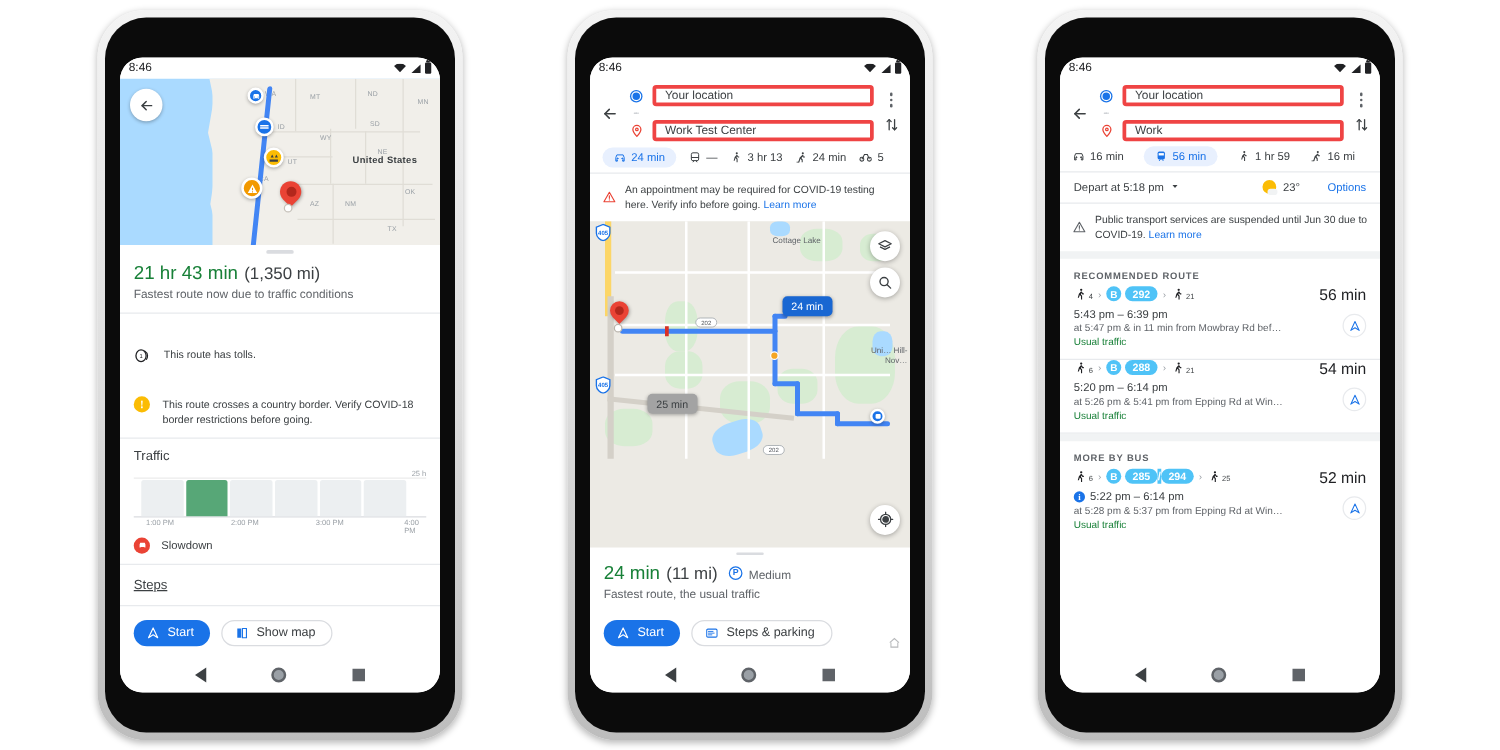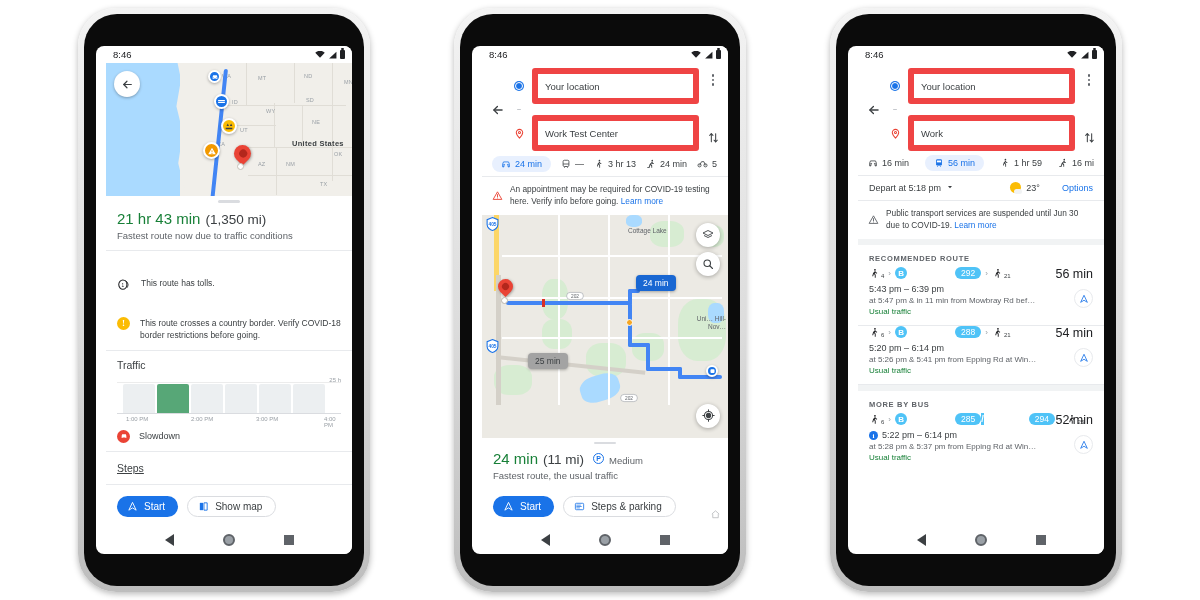--- a/index.html
+++ b/index.html
@@ -22,22 +22,22 @@
     border-radius: 38px;
     background: linear-gradient(180deg,#f3f3f3 0%,#dcdcdc 55%,#bdbdbd 100%);
     box-shadow: 0 2px 6px rgba(0,0,0,.28);
   }
   .frame-bezel {
     position: absolute; left: 6px; top: 6px; right: 6px; bottom: 6px;
     border-radius: 33px; background: #0b0b0b;
   }
   .screen {
     position: absolute; left: 18px; top: 38px; right: 18px; bottom: 38px;
-    background: #ffffff; border-radius: 8px; overflow: hidden;
-    display: flex; flex-direction: column; padding-left: 10px;
+    background: #ffffff; border-radius: 18px; overflow: hidden;
+    display: flex; flex-direction: column;
   }
 
   
   .statusbar {
     height: 17px; flex: 0 0 17px; display: flex; align-items: center;
     justify-content: space-between; padding: 0 7px; background: #fff;
     font-size: 9.5px; color: #202124; font-weight: 500;
   }
   .status-icons { display: flex; align-items: center; gap: 3px; }
   .ic-wifi { width: 10px; height: 7px; }
@@ -137,21 +137,21 @@
 
   
   .dirhead { background:#fff; padding: 5px 8px 0; }
   .dirrow { display:flex; align-items:center; gap:7px; }
   .arrow-back { width:16px; flex:0 0 16px; display:flex; justify-content:center; }
   .endpoints { flex:1 1 auto; }
   .ep { display:flex; align-items:center; gap:7px; }
   .ep-ic { flex:0 0 12px; display:flex; align-items:center; justify-content:center; }
   .dot-blue { width:8px;height:8px;border-radius:50%;background:#1a73e8;border:1.5px solid #fff;box-shadow:0 0 0 1px #1a73e8; }
   .ep-field {
-    flex:1 1 auto; border:6px solid #ef4444; border-radius:3px; height:36px;
+    flex:1 1 auto; border:3px solid #ef4444; border-radius:3px; height:17px;
     display:flex; align-items:center; padding:0 7px; font-size:9.5px; color:#3c4043;
   }
   .ep-gap { height:11px; display:flex; }
   .ep-gap .dots { width:12px; display:flex; align-items:center; justify-content:center; }
   .dots i { display:block; width:1.5px;height:1.5px;background:#bdc1c6;border-radius:50%;margin:1px 0; }
   .kebab { flex:0 0 14px; display:flex; flex-direction:column; align-items:center; gap:2px; }
   .kebab i { width:2.5px;height:2.5px;border-radius:50%;background:#5f6368; }
   .swap { flex:0 0 14px; display:flex; align-items:center; justify-content:center; }
 
   .modes { display:flex; align-items:center; gap:10px; padding:7px 8px 7px 10px; overflow:hidden; white-space:nowrap; }
@@ -204,21 +204,21 @@
 
   .sec-head { font-size:7.5px; color:#5f6368; letter-spacing:.7px; font-weight:700; padding:9px 11px 4px; }
   .route { padding:0 11px 9px; position:relative; }
   .rline { display:flex; align-items:center; gap:4px; }
   .walk { display:flex; align-items:flex-end; gap:1px; }
   .walk sub { font-size:6px; color:#3c4043; }
   .chev { font-size:8px; color:#9aa0a6; }
   .busgrp { display:flex; align-items:center; gap:3px; }
   .bus-b { width:12px;height:12px;border-radius:50%;background:#4fc3f7;color:#fff;font-size:8px;
            font-weight:700;display:flex;align-items:center;justify-content:center; }
-  .bus-n { background:#4fc3f7;color:#fff;font-size:8.5px;font-weight:400;border-radius:8px;padding:1px 6px;margin-left:45px; }
+  .bus-n { background:#4fc3f7;color:#fff;font-size:8.5px;font-weight:700;border-radius:8px;padding:1px 6px; }
   .rtime { position:absolute; right:11px; top:0; font-size:12.5px; color:#202124; font-weight:500; }
   .rsub1 { font-size:9px; color:#3c4043; margin-top:5px; }
   .rsub2 { font-size:8px; color:#5f6368; margin-top:2px; }
   .rsub3 { font-size:8px; color:#188038; margin-top:2px; }
   .nav-circ {
     position:absolute; right:11px; top:22px; width:19px;height:19px;border-radius:50%;
     border:1px solid #e8eaed; display:flex;align-items:center;justify-content:center;
   }
   .info-dot { width:9px;height:9px;border-radius:50%;background:#1a73e8;color:#fff;font-size:7px;
               font-weight:700;display:inline-flex;align-items:center;justify-content:center;
@@ -269,21 +269,21 @@
         <span class="st" style="left:160px;top:45px;">WY</span>
         <span class="st" style="left:200px;top:34px;">SD</span>
         <span class="st" style="left:206px;top:56px;">NE</span>
         <span class="st" style="left:134px;top:64px;">UT</span>
         <span class="st" style="left:111px;top:78px;">CA</span>
         <span class="st" style="left:152px;top:98px;">AZ</span>
         <span class="st" style="left:180px;top:98px;">NM</span>
         <span class="st" style="left:228px;top:88px;">OK</span>
         <span class="st" style="left:214px;top:118px;">TX</span>
         <span class="st" style="left:116px;top:10px;">WA</span>
-        <span class="st big" style="left:186px;top:76px;">United States</span>
+        <span class="st big" style="left:186px;top:60px;">United States</span>
 
         <div class="route1"></div>
 
         <span class="mk" style="left:102px;top:7px;width:13px;height:13px;background:#1a73e8;">
           <svg width="8" height="8" viewBox="0 0 24 24" fill="#fff">
               <path d="M5 11l1.5-4.5h11L19 11v7h-2.5v-1.5h-9V18H5zm2.5 4a1.2 1.2 0 1 0 0-2.4 1.2 1.2 0 0 0 0 2.4m9 0a1.2 1.2 0 1 0 0-2.4 1.2 1.2 0 0 0 0 2.4"></path>
             </svg>
         </span>
         <span class="mk" style="left:108px;top:31px;width:15px;height:15px;background:#1a73e8;">
           <svg width="9" height="9" viewBox="0 0 24 24" fill="#fff">

